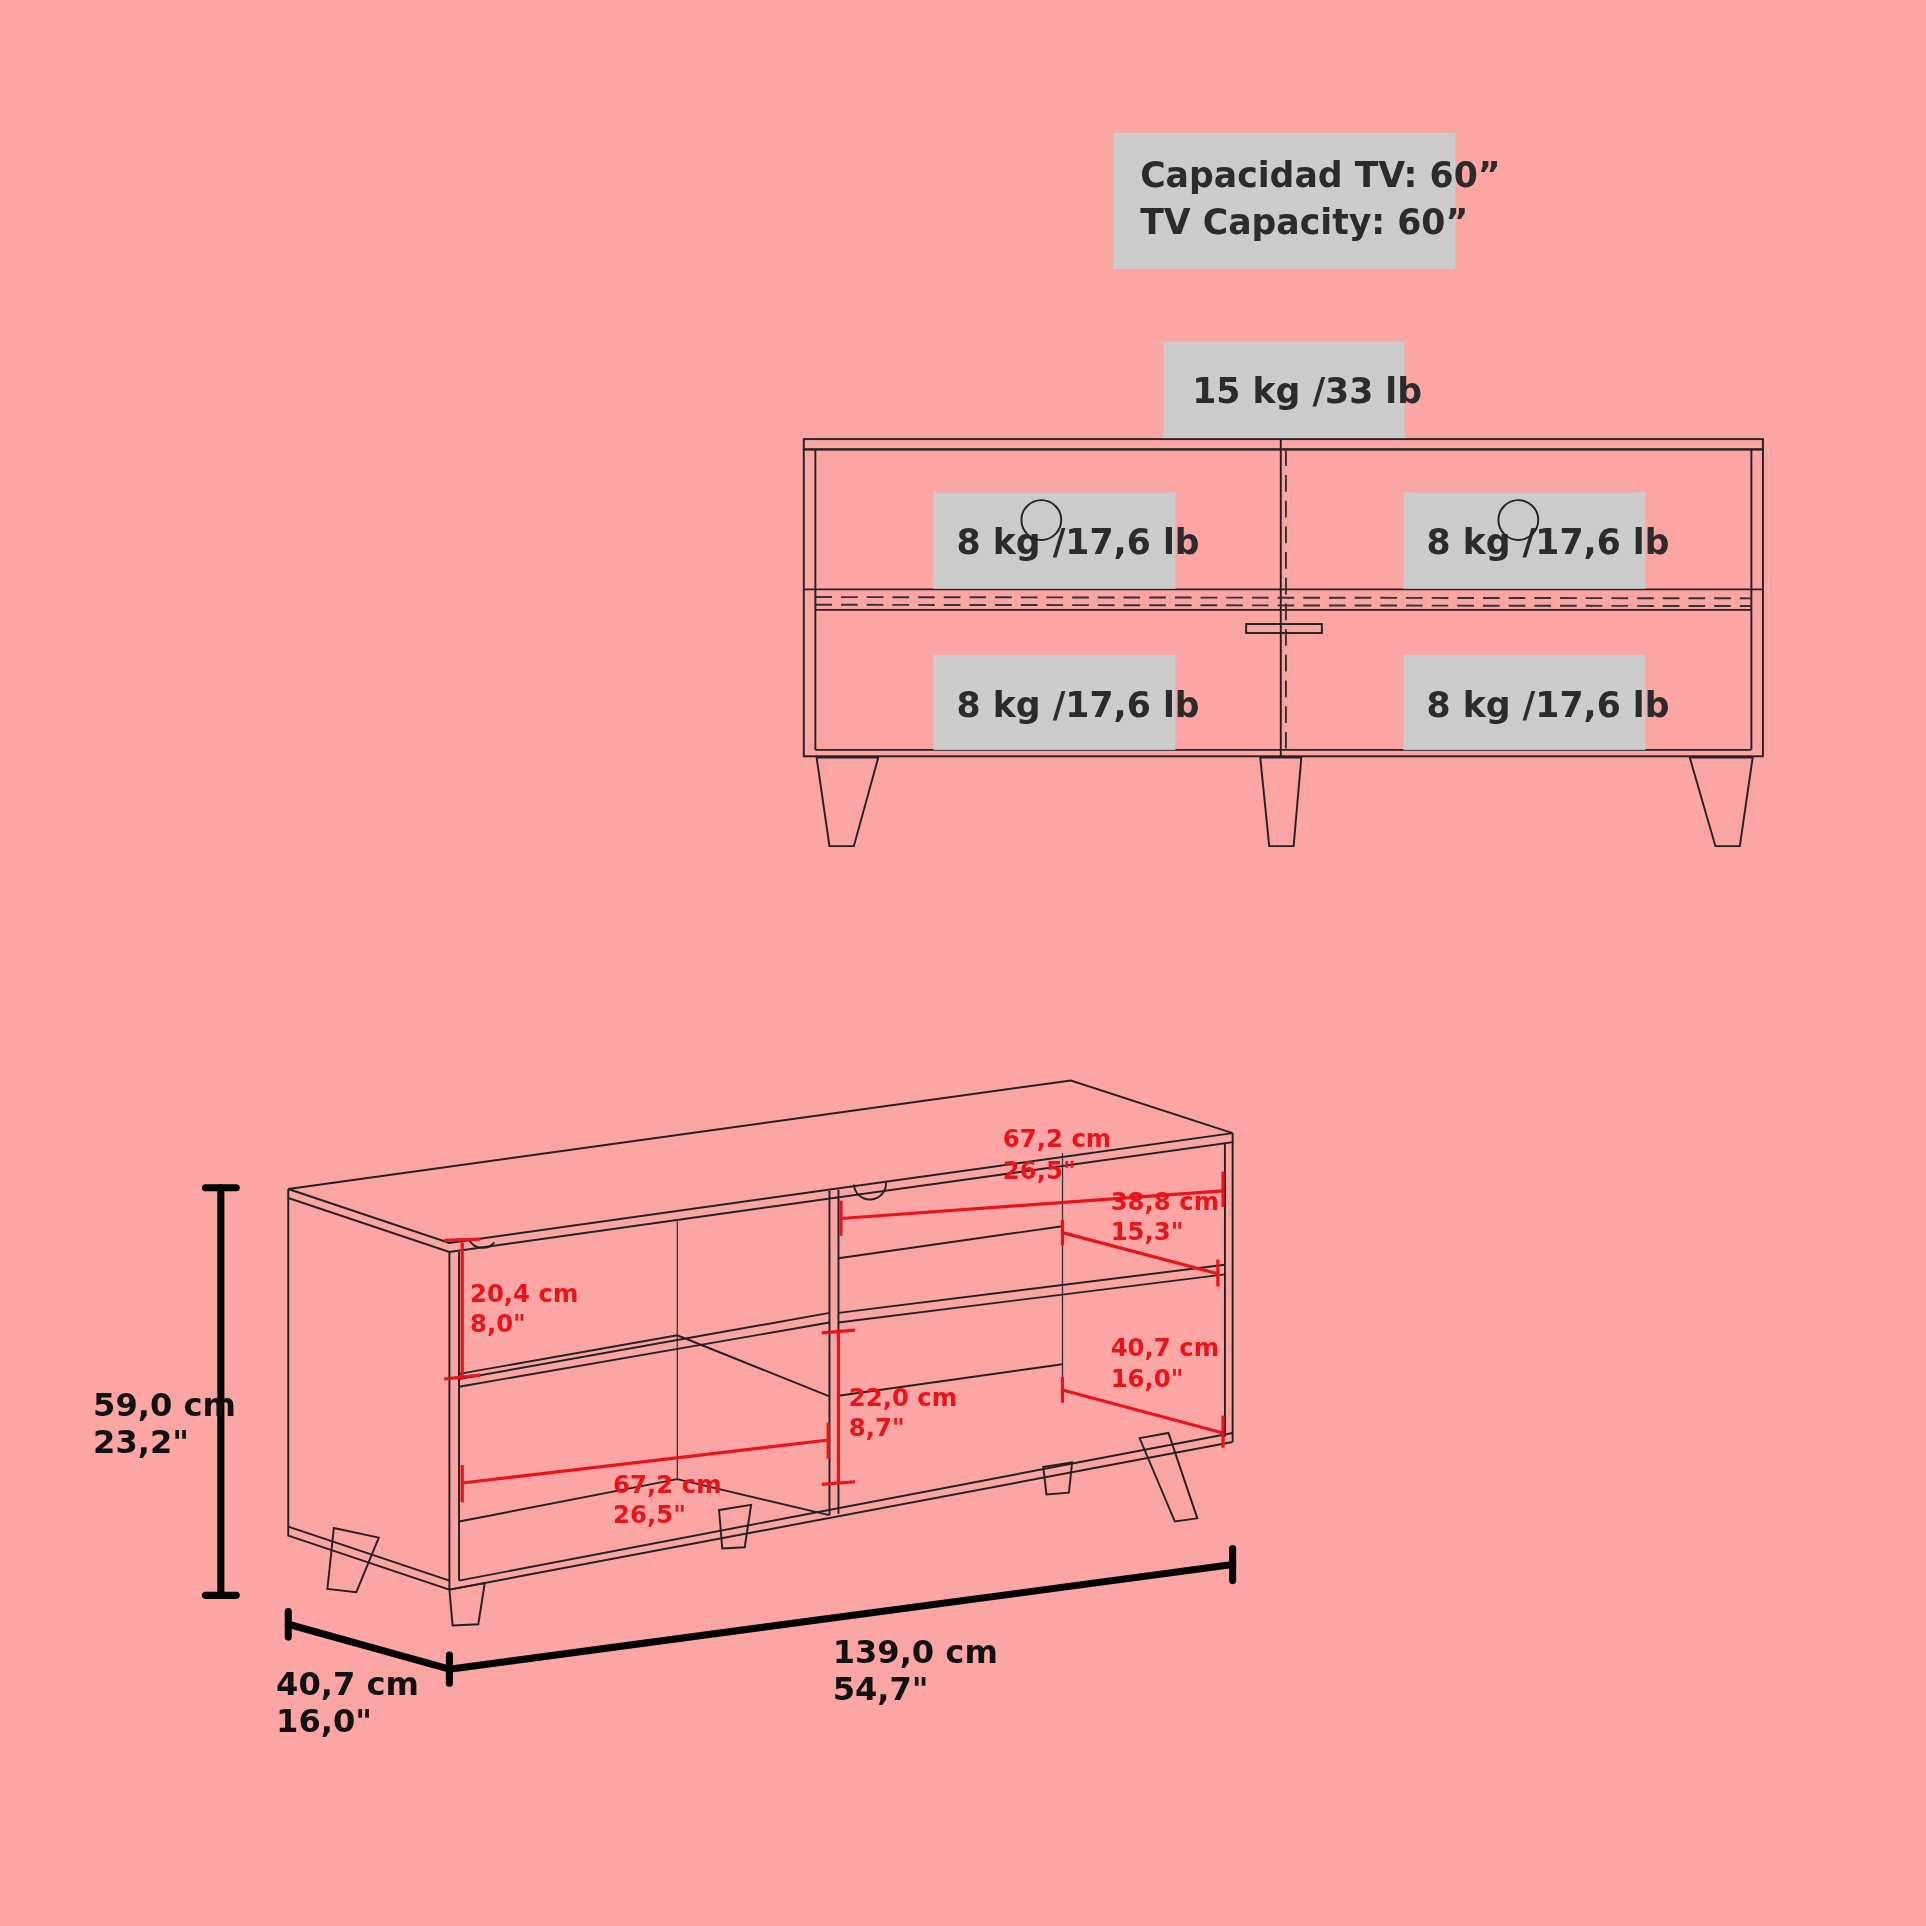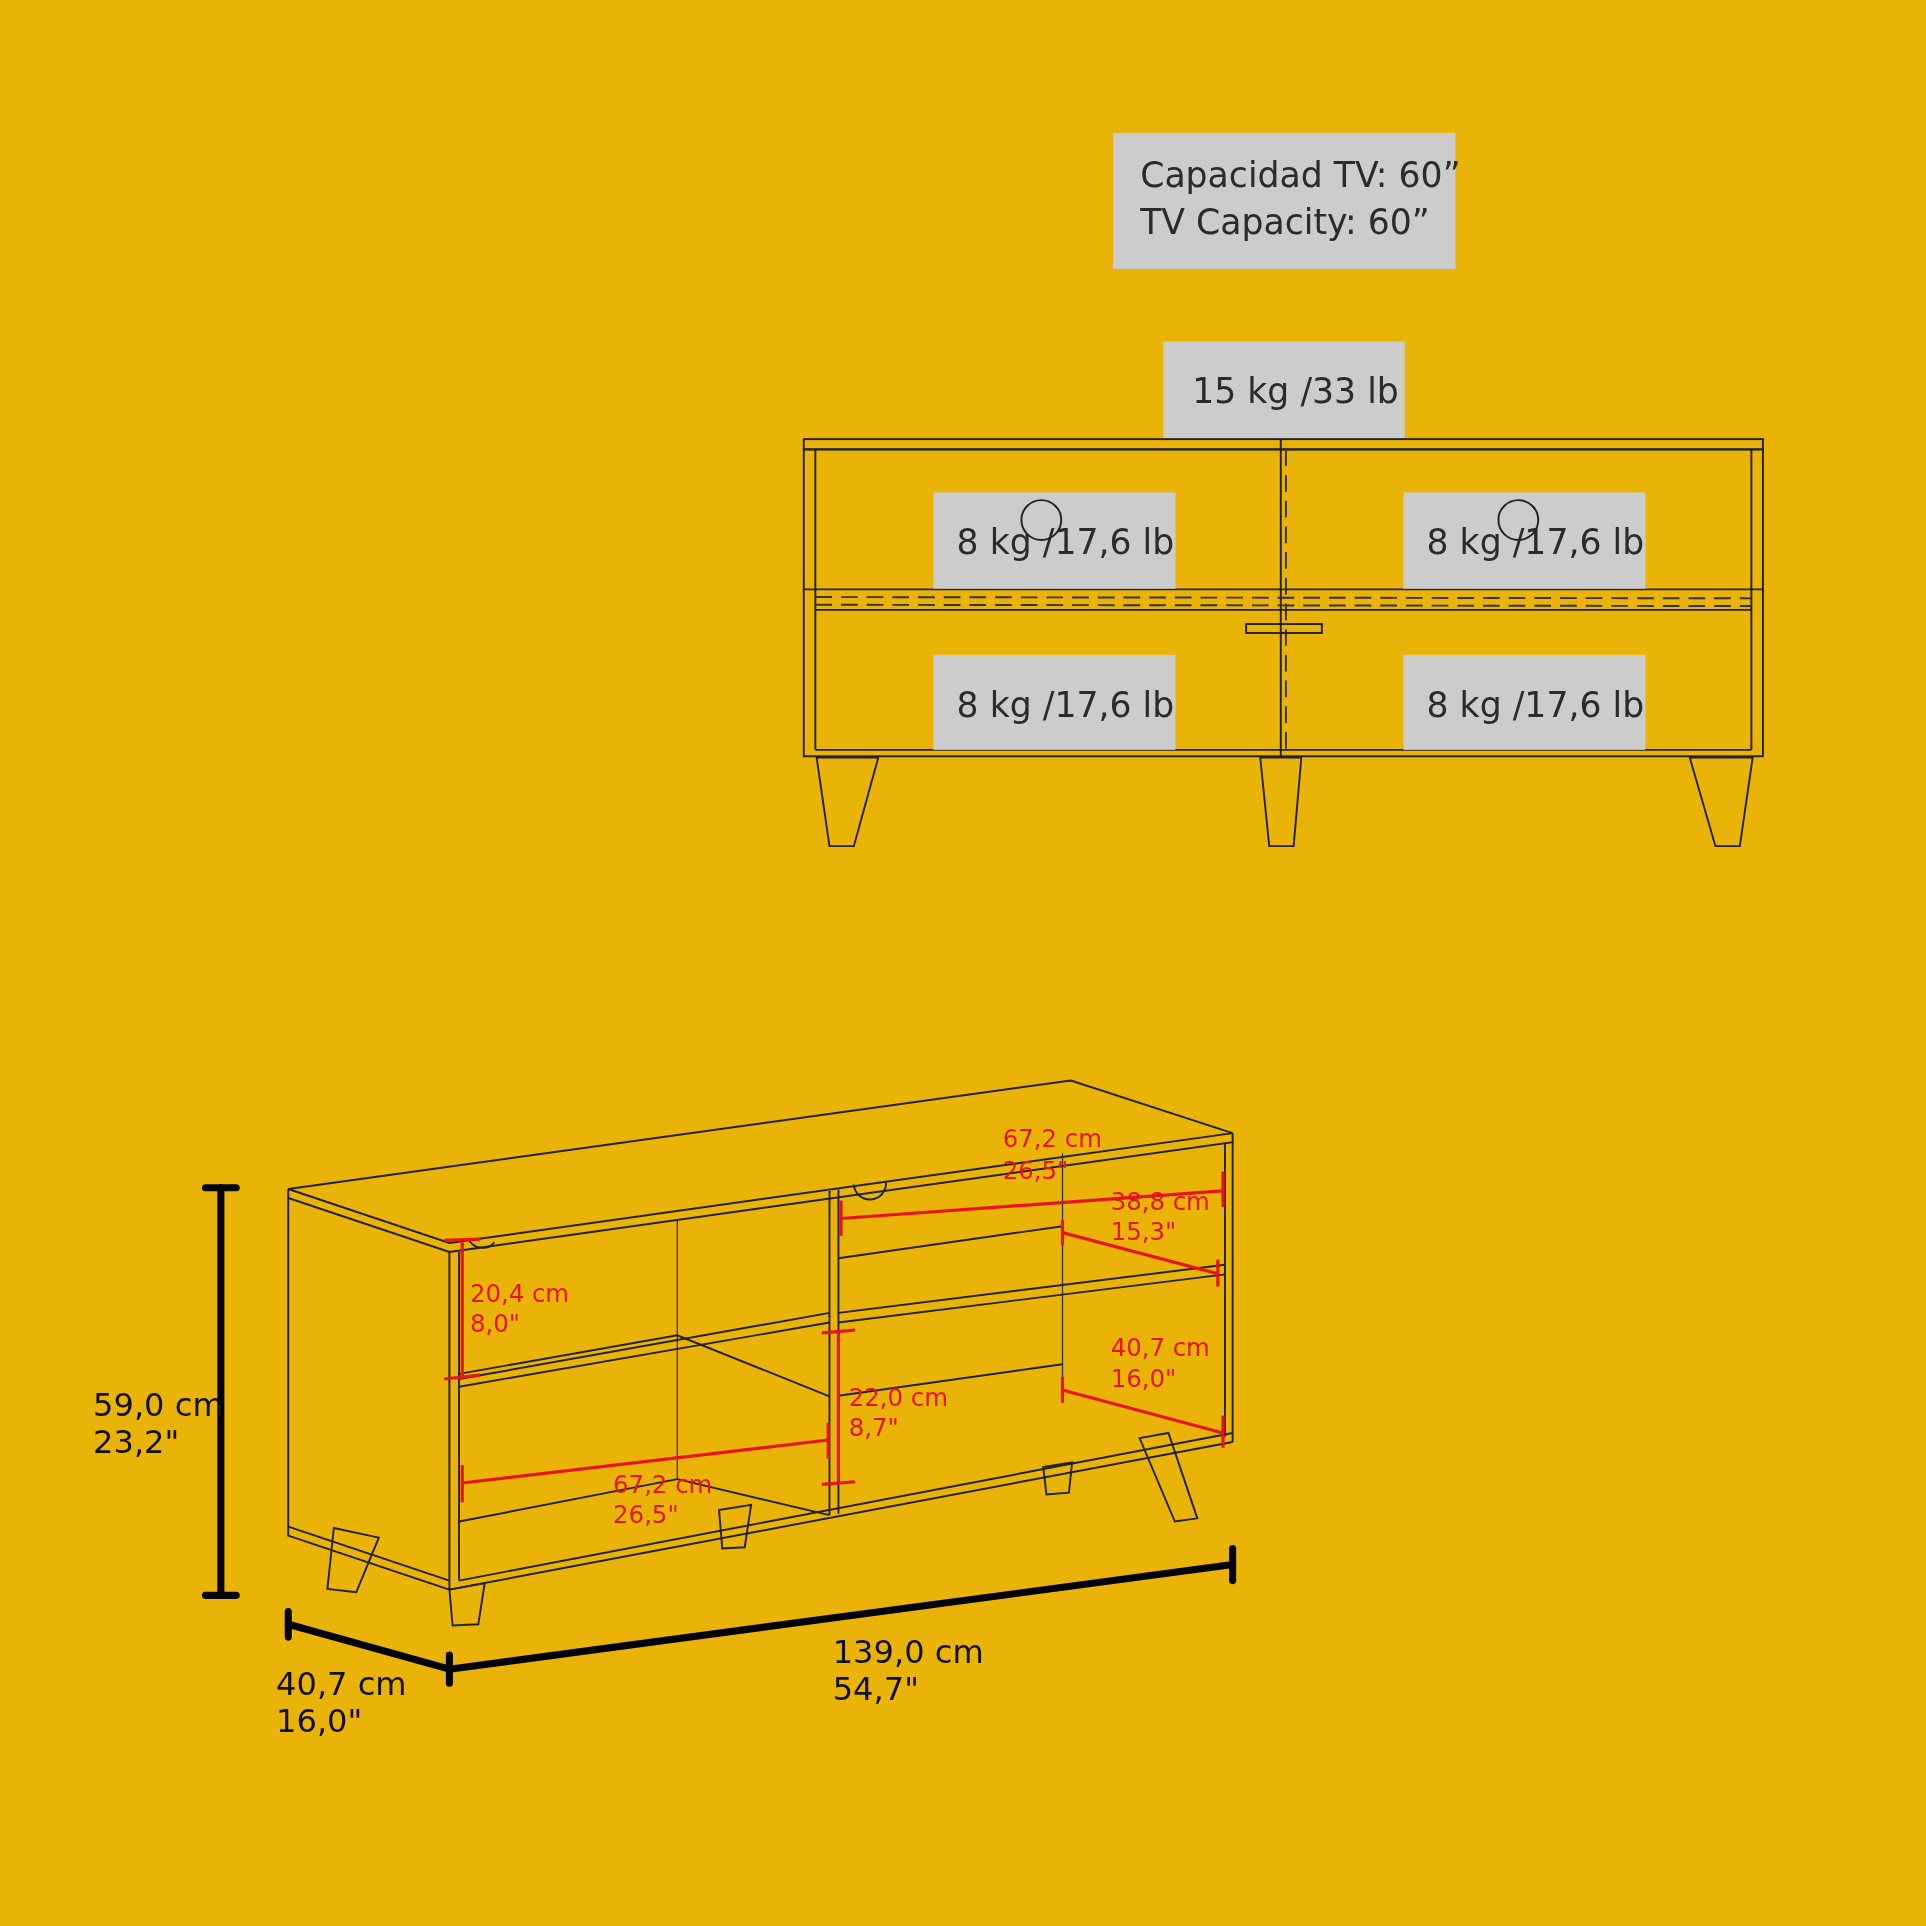--- a/index.html
+++ b/index.html
@@ -1,16 +1,16 @@
 <!DOCTYPE html>
 <html style="font-size:10.3px"><head>
 <meta charset="utf-8">
 <style>
   html,body{margin:0;padding:0;background:#fff;}
-  #stage{position:relative;width:1926px;height:1926px;background:#eab308;overflow:hidden;}
+  #stage{position:relative;width:1926px;height:1926px;background:#fca5a5;overflow:hidden;font-weight:bold;}
   svg{position:absolute;left:0;top:0;}
   .gray-box{fill:#cccccc;}
   .gtxt{font-family:"DejaVu Sans","Liberation Sans",sans-serif;font-size:54px;fill:#2b2b2b;}
   .btxt{font-family:"DejaVu Sans","Liberation Sans",sans-serif;font-size:50px;fill:#111;}
   .rtxt{font-family:"DejaVu Sans","Liberation Sans",sans-serif;font-size:38px;fill:#e8141c;}
   .ln{stroke:#222;stroke-width:3;fill:none;}
   .lnthin{stroke:#333;stroke-width:2;fill:none;}
   .dash{stroke:#333;stroke-width:3;fill:none;stroke-dasharray:26 14;}
   .red{stroke:#e8141c;stroke-width:5;fill:none;}
   .dim{stroke:#000;stroke-width:11;fill:none;stroke-linecap:round;}

